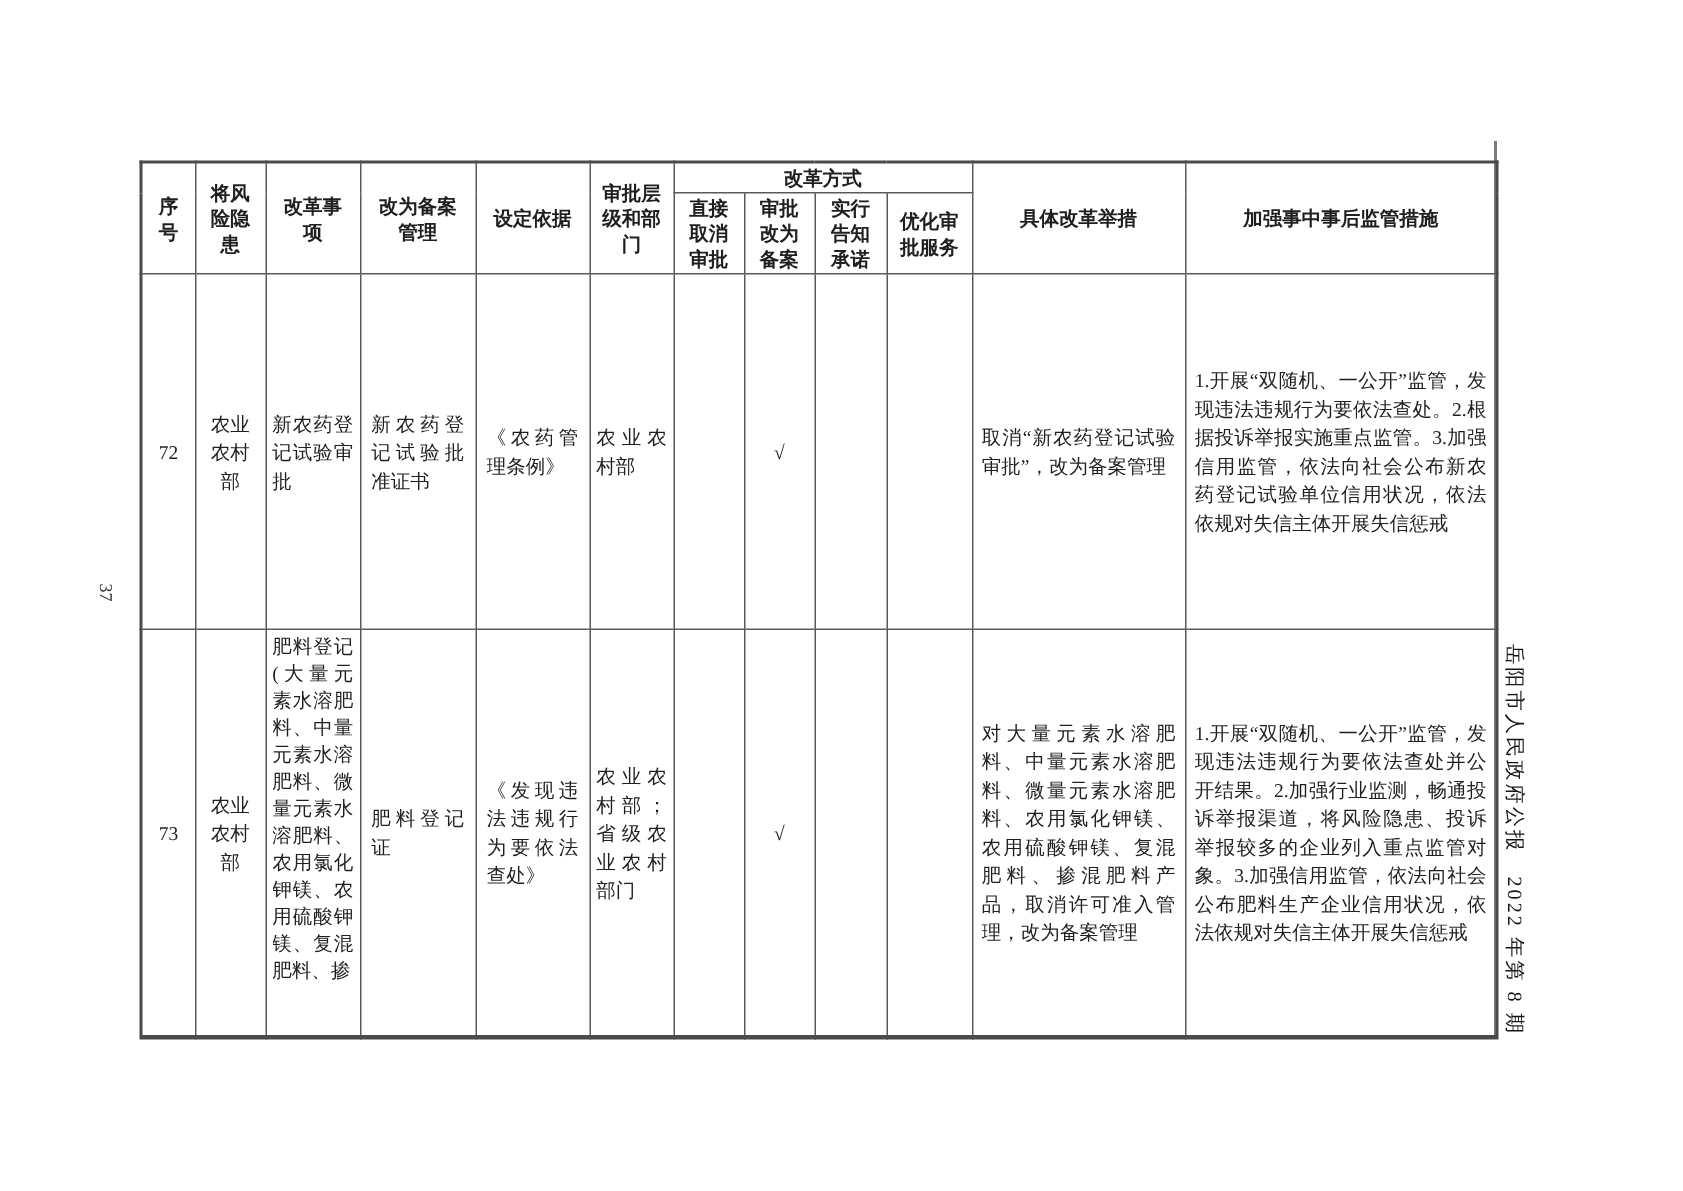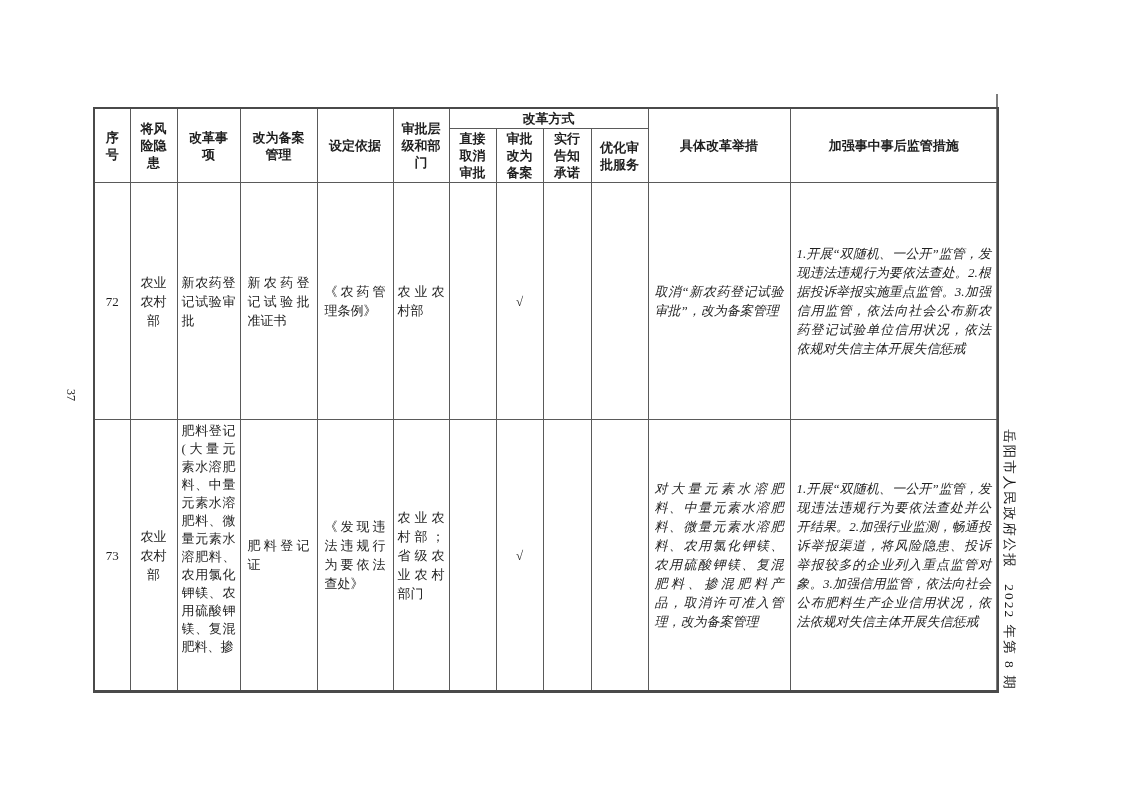--- a/index.html
+++ b/index.html
@@ -34,21 +34,21 @@
     border:1px solid #5a5a5a;overflow:hidden;
     font-size:13px;line-height:19px;vertical-align:middle;
     padding:2px 4px;word-break:break-all;
   }
   th{font-weight:bold;text-align:center;padding:1px 6px;line-height:17px;}
   tr.h1{height:19px;} tr.h2{height:53px;}
   tr.r72{height:237px;} tr.r73{height:272px;}
   td.center{text-align:center;}
   td.just{text-align:justify;}
   td.pad7{padding:2px 7px;}
-  td.longtext{padding:14px 6px;text-align:justify;font-style:italic;}
+  td.longtext{padding:14px 6px;text-align:justify;}
   td.mark{text-align:center;font-size:13px;}
   td.topcell{vertical-align:top;margin-left:17px;}
   .clipbox{height:266px;overflow:hidden;line-height:18px;text-align:justify;}
 </style>
 </head>
 <body>
 
 <div class="page-num">37</div>
 <div class="side-rule"></div>
 <div class="journal">岳阳市人民政府公报　2022 年第 8 期</div>

